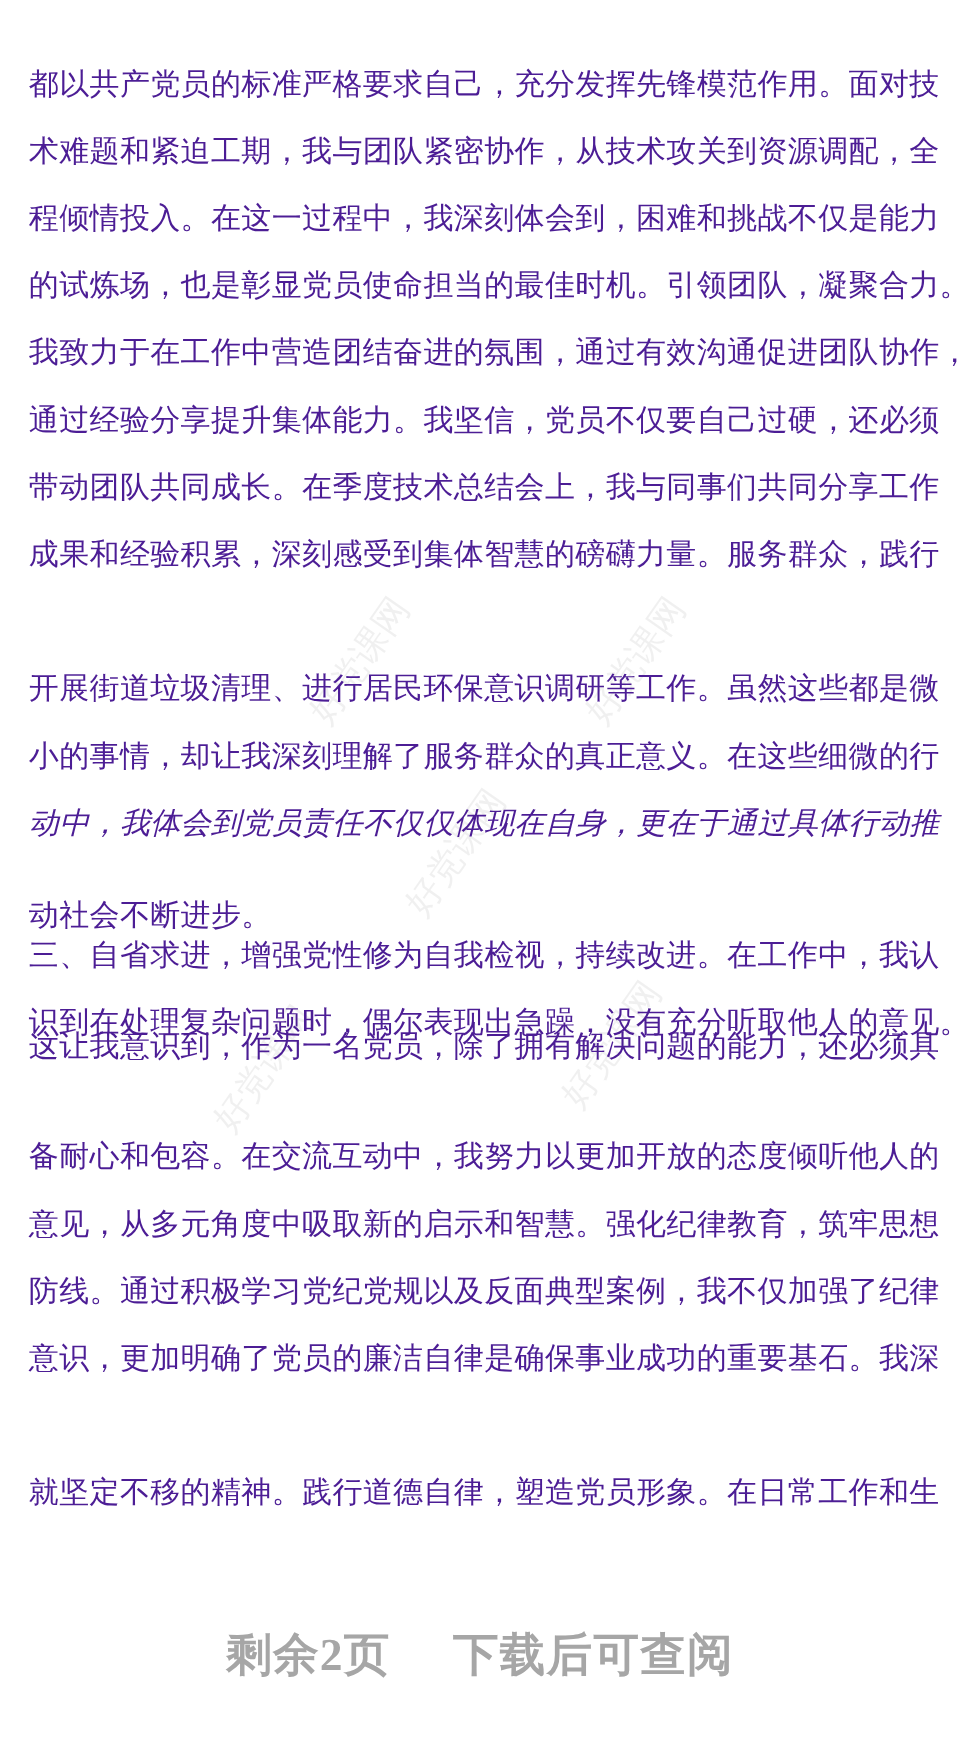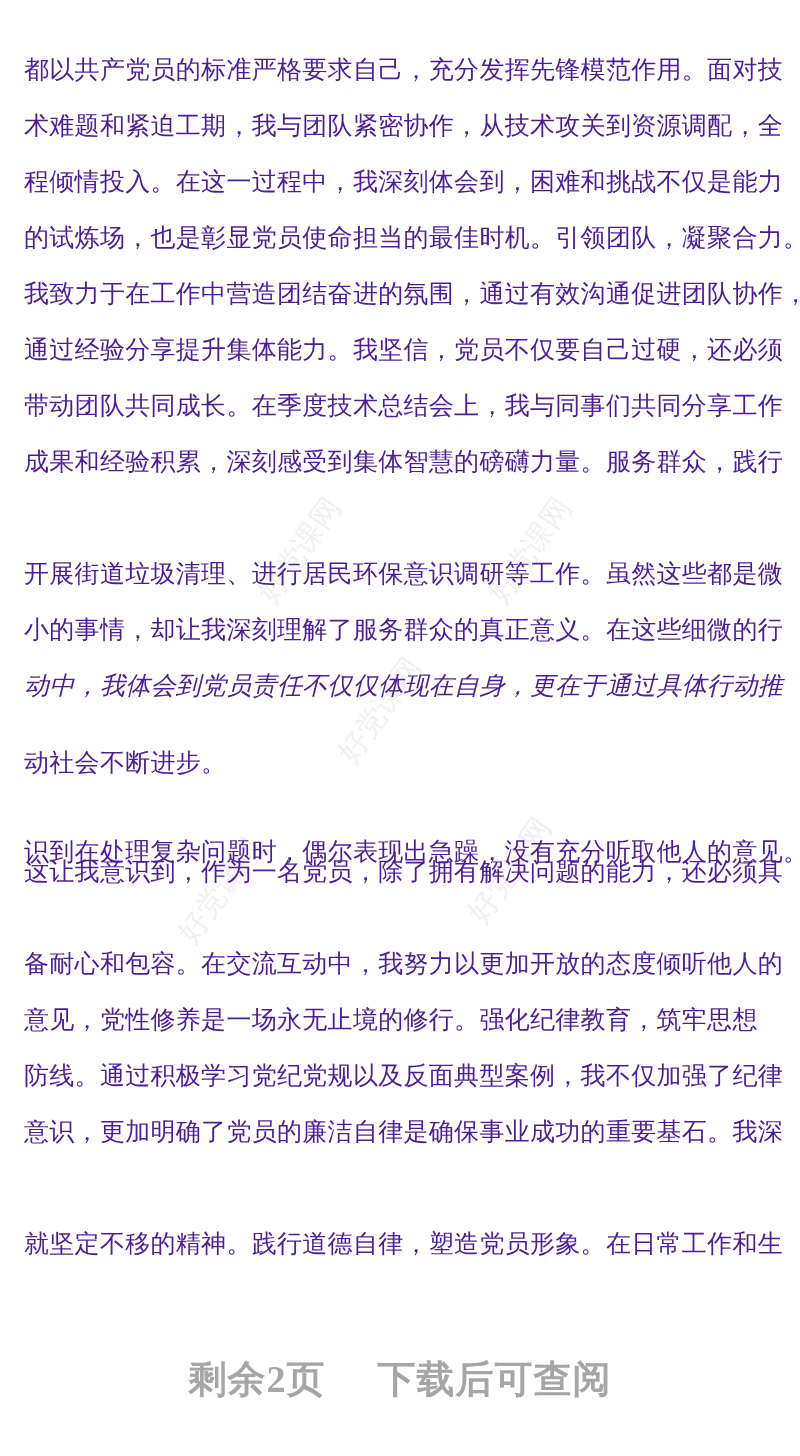--- a/index.html
+++ b/index.html
@@ -26,24 +26,25 @@
   <div class="line" style="top:166px;">程倾情投入。在这一过程中，我深刻体会到，困难和挑战不仅是能力</div>
   <div class="line" style="top:222px;">的试炼场，也是彰显党员使命担当的最佳时机。引领团队，凝聚合力。</div>
   <div class="line" style="top:278px;">我致力于在工作中营造团结奋进的氛围，通过有效沟通促进团队协作，</div>
   <div class="line" style="top:334px;">通过经验分享提升集体能力。我坚信，党员不仅要自己过硬，还必须</div>
   <div class="line" style="top:390px;">带动团队共同成长。在季度技术总结会上，我与同事们共同分享工作</div>
   <div class="line" style="top:446px;">成果和经验积累，深刻感受到集体智慧的磅礴力量。服务群众，践行</div>
   <div class="line" style="top:558px;">开展街道垃圾清理、进行居民环保意识调研等工作。虽然这些都是微</div>
   <div class="line" style="top:614px;">小的事情，却让我深刻理解了服务群众的真正意义。在这些细微的行</div>
   <div class="line" style="top:670px;font-style:italic;">动中，我体会到党员责任不仅仅体现在自身，更在于通过具体行动推</div>
   <div class="line" style="top:747px;">动社会不断进步。</div>
+  <div class="line" style="top:780px;">三、自省求进，增强党性修为自我检视，持续改进。在工作中，我认</div>
   <div class="line" style="top:836px;">识到在处理复杂问题时，偶尔表现出急躁，没有充分听取他人的意见。</div>
   <div class="line" style="top:856px;">这让我意识到，作为一名党员，除了拥有解决问题的能力，还必须具</div>
   <div class="line" style="top:948px;">备耐心和包容。在交流互动中，我努力以更加开放的态度倾听他人的</div>
-  <div class="line" style="top:1004px;">意见，党性修养是一场永无止境的修行。强化纪律教育，筑牢思想</div>
+  <div class="line" style="top:1004px;">意见，从多元角度中吸取新的启示和智慧。强化纪律教育，筑牢思想</div>
   <div class="line" style="top:1060px;">防线。通过积极学习党纪党规以及反面典型案例，我不仅加强了纪律</div>
   <div class="line" style="top:1116px;">意识，更加明确了党员的廉洁自律是确保事业成功的重要基石。我深</div>
   <div class="line" style="top:1228px;">就坚定不移的精神。践行道德自律，塑造党员形象。在日常工作和生</div>
 
   <div class="footer">
     <span>剩余2页</span><span class="gap"></span><span>下载后可查阅</span>
   </div>
 </div>
 
 </body></html>

